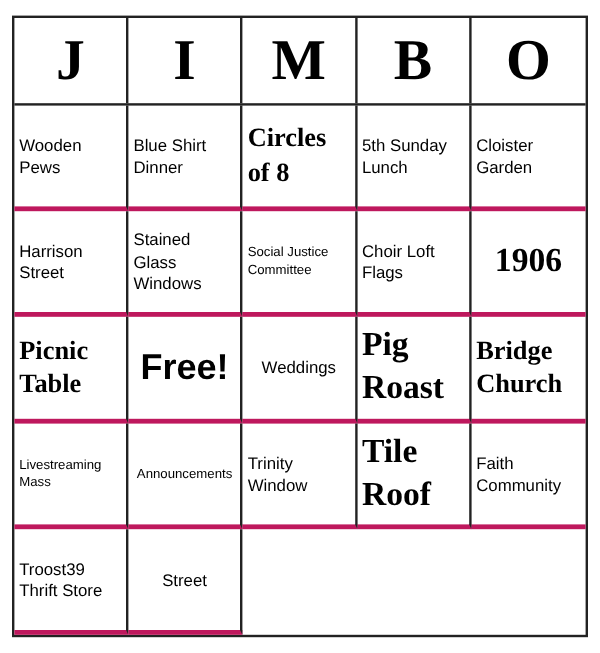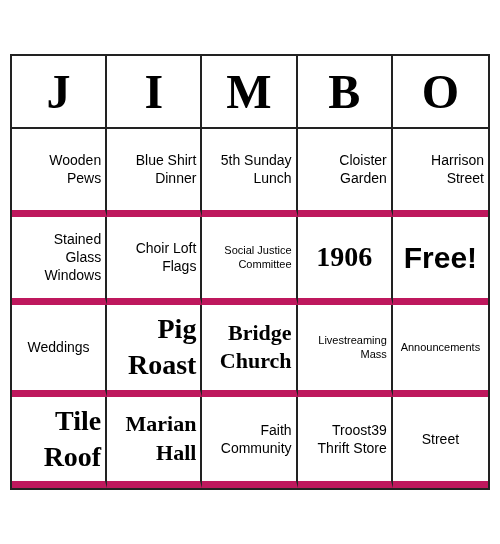--- a/index.html
+++ b/index.html
@@ -31,26 +31,26 @@
     }
     .header-cell:last-child {
       border-right: none;
     }
     .bingo-grid {
       display: grid;
       grid-template-columns: repeat(5, 1fr);
     }
     .bingo-cell {
       border-right: 2px solid #222;
-      border-bottom: 7px solid #be185d;
+      border-bottom: 4px solid #be185d;
       min-height: 88px;
       display: flex;
       align-items: center;
       justify-content: center;
-      text-align: right;
+      text-align: left;
       padding: 6px 4px;
       position: relative;
     }
     .bingo-cell:nth-child(5n) {
       border-right: none;
     }
     .bingo-cell:nth-child(n+21) {
       
     }
     .bingo-grid .bingo-cell:nth-last-child(-n+5) {
@@ -93,63 +93,69 @@
       <div class="header-cell">O</div>
     </div>
   <div class="bingo-grid">
   <div class="bingo-cell">
         <span class="cell-text">Wooden Pews</span>
       </div>
       <div class="bingo-cell">
         <span class="cell-text">Blue Shirt Dinner</span>
       </div>
       <div class="bingo-cell">
+        <span class="cell-text large">Circles of 8</span>
+      </div>
+      <div class="bingo-cell">
         <span class="cell-text">5th Sunday Lunch</span>
       </div>
       <div class="bingo-cell">
         <span class="cell-text">Cloister Garden</span>
       </div>
       <div class="bingo-cell">
         <span class="cell-text">Harrison Street</span>
       </div>
       <div class="bingo-cell">
         <span class="cell-text">Stained Glass Windows</span>
       </div>
       <div class="bingo-cell">
+        <span class="cell-text small">Social Justice Committee</span>
+      </div>
+      <div class="bingo-cell">
         <span class="cell-text">Choir Loft Flags</span>
       </div>
       <div class="bingo-cell">
-        <span class="cell-text small">Social Justice Committee</span>
+        <span class="cell-text xlarge">1906</span>
       </div>
       <div class="bingo-cell">
-        <span class="cell-text xlarge">1906</span>
+        <span class="cell-text large">Picnic Table</span>
       </div>
       <div class="bingo-cell">
         <span class="cell-text free">Free!</span>
       </div>
       <div class="bingo-cell">
         <span class="cell-text">Weddings</span>
       </div>
       <div class="bingo-cell">
         <span class="cell-text xlarge">Pig Roast</span>
       </div>
       <div class="bingo-cell">
         <span class="cell-text large">Bridge Church</span>
       </div>
       <div class="bingo-cell">
         <span class="cell-text small">Livestreaming Mass</span>
       </div>
       <div class="bingo-cell">
         <span class="cell-text small">Announcements</span>
       </div>
       <div class="bingo-cell">
-        <span class="cell-text xlarge">Tile Roof</span>
+        <span class="cell-text">Trinity Window</span>
       </div>
       <div class="bingo-cell">
-        <span class="cell-text large">Marian Hall</span>
+        <span class="cell-text xlarge">Tile Roof</span>
       </div>
       <div class="bingo-cell">
         <span class="cell-text">Faith Community</span>
       </div>
       <div class="bingo-cell">
         <span class="cell-text">Troost39 Thrift Store</span>
       </div>
       <div class="bingo-cell">
         <span class="cell-text">Street</span>
       </div>

